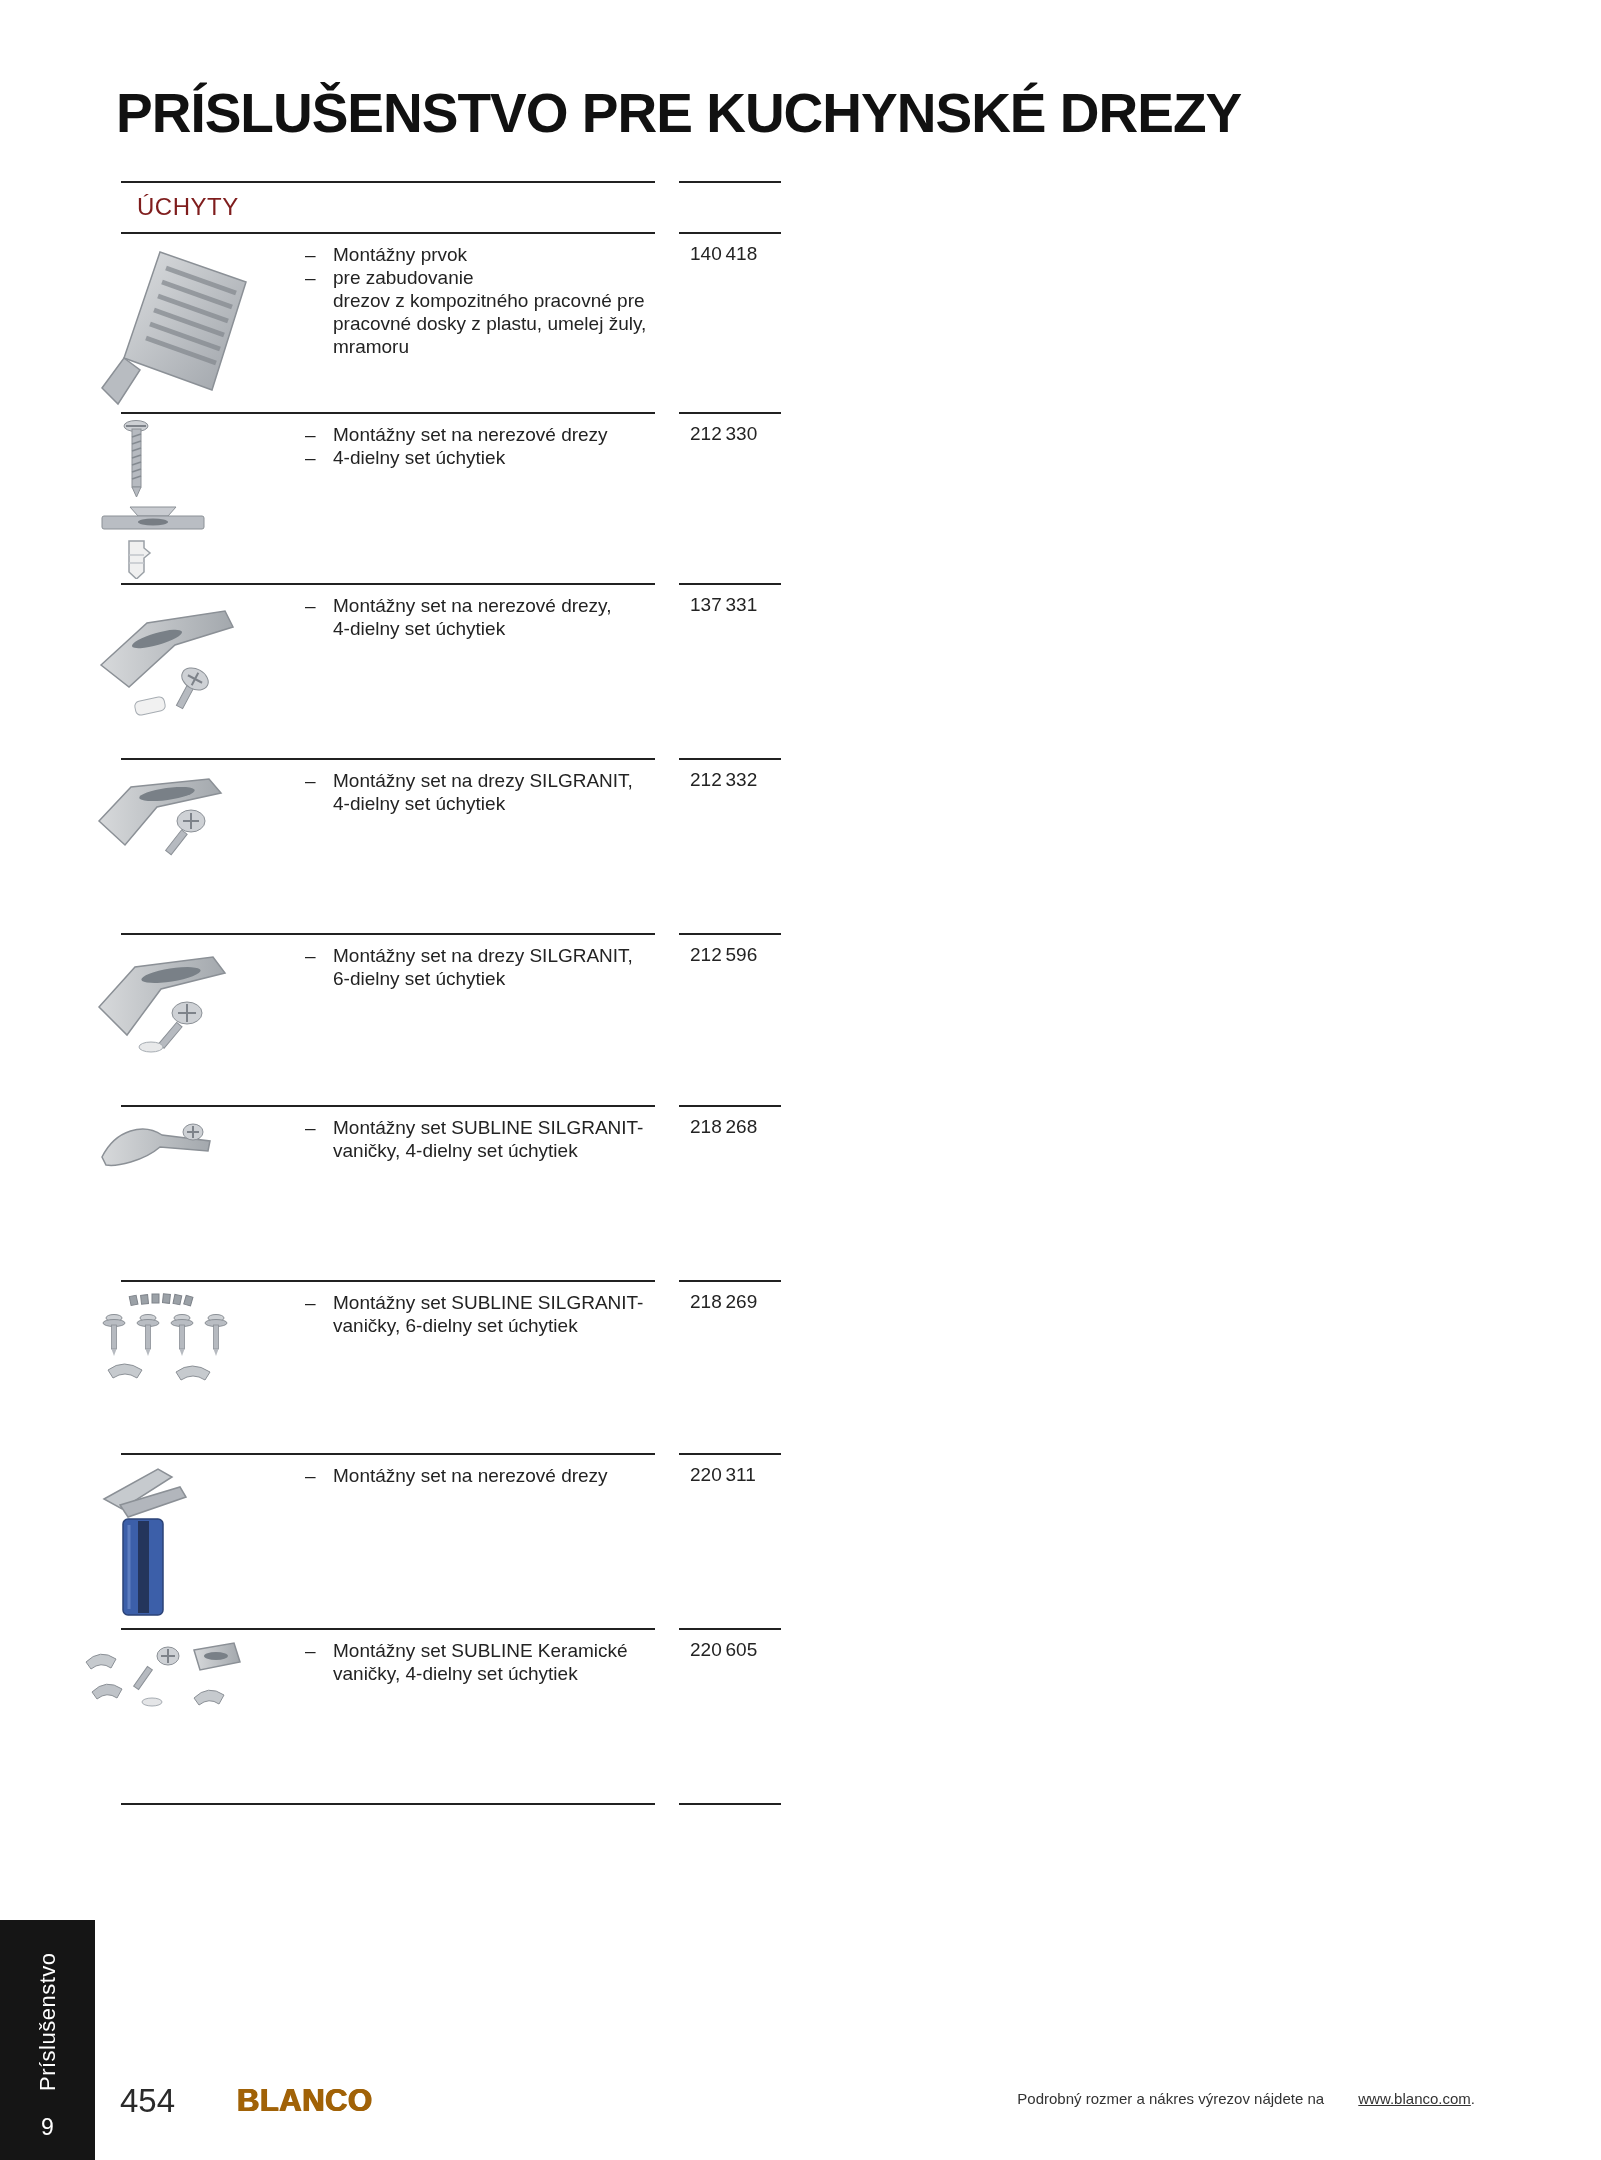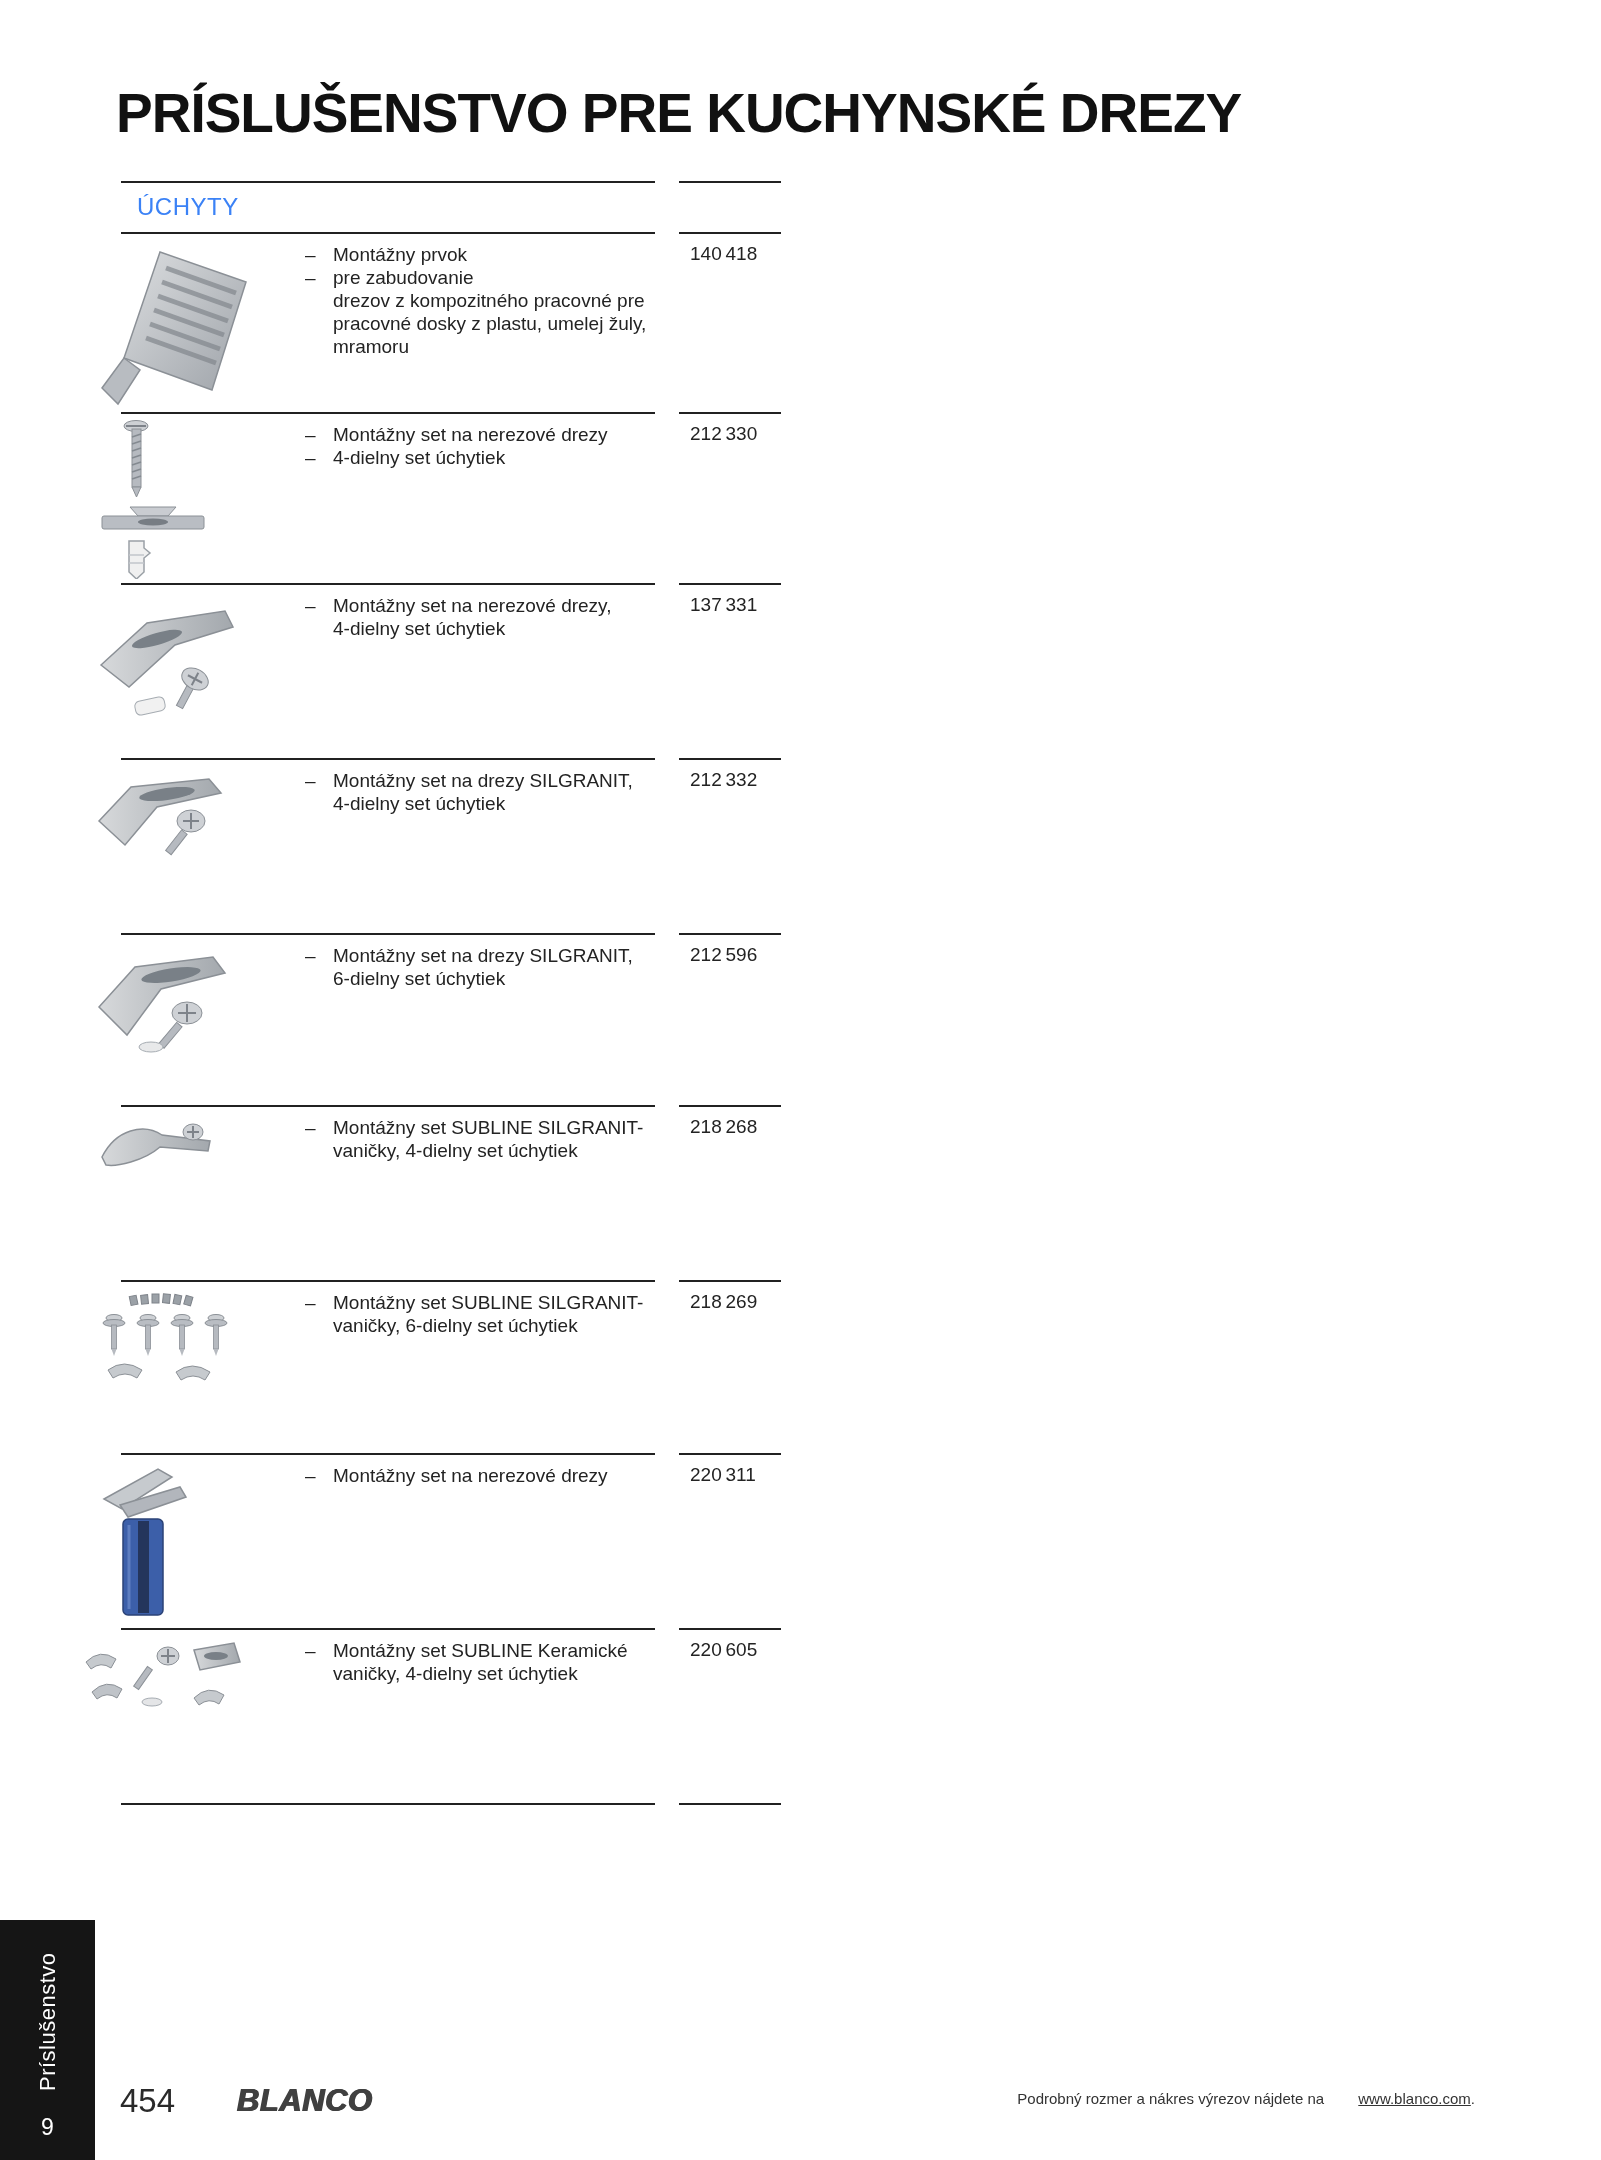--- a/index.html
+++ b/index.html
@@ -2,32 +2,32 @@
 <html><head>
 <meta charset="utf-8">
 <style>
   html,body{margin:0;padding:0;background:#fff;}
   body{width:1601px;height:2160px;position:relative;overflow:hidden;
        font-family:"Liberation Sans", sans-serif;color:#232323;}
   .page-title{position:absolute;left:116px;top:44px;font-size:55px;font-weight:bold;
        letter-spacing:-1px;color:#111;white-space:nowrap;}
   .hr{position:absolute;left:121px;width:534px;height:2px;background:#212121;}
   .hrn{position:absolute;left:679px;width:102px;height:2px;background:#212121;}
-  .section-header{position:absolute;left:137px;top:193px;font-size:24px;color:#3b82f6;
+  .section-header{position:absolute;left:137px;top:193px;font-size:24px;color:#7f1d1d;
        letter-spacing:0.5px;}
   .row{position:absolute;left:0;width:100%;}
   .pimg{position:absolute;}
   .desc{position:absolute;left:305px;top:11px;width:370px;}
   .ln{display:flex;font-size:19px;line-height:23px;color:#232323;}
   .dash{width:28px;flex:none;}
   .num{position:absolute;left:690px;top:11px;font-size:19px;color:#232323;white-space:nowrap;}
   .page-num{position:absolute;left:120px;top:2082px;font-size:33px;color:#2a2a2a;}
   .brand{position:absolute;left:237px;top:2083px;font-size:31px;font-weight:bold;
-       color:#404040;letter-spacing:0.5px;
-       text-shadow:0.7px 0 0 currentColor,-0.7px 0 0 currentColor;font-style:italic;}
+       color:#a16207;letter-spacing:0.5px;
+       text-shadow:0.7px 0 0 currentColor,-0.7px 0 0 currentColor;}
   .footnote{position:absolute;right:126px;top:2090px;font-size:15px;color:#333;white-space:nowrap;}
   .footnote .lnk{text-decoration:underline;margin-left:30px;}
   .sidebar{position:absolute;left:0;top:1920px;width:95px;height:240px;background:#151515;}
   .sidebar-label{position:absolute;left:0;top:1962px;width:95px;height:120px;
        display:flex;align-items:center;justify-content:center;
        writing-mode:vertical-rl;transform:rotate(180deg);
        color:#fff;font-size:22px;letter-spacing:0.5px;}
   .sidebar-num{position:absolute;left:0;top:2114px;width:95px;text-align:center;
        color:#fff;font-size:23px;}
   svg{display:block;}

